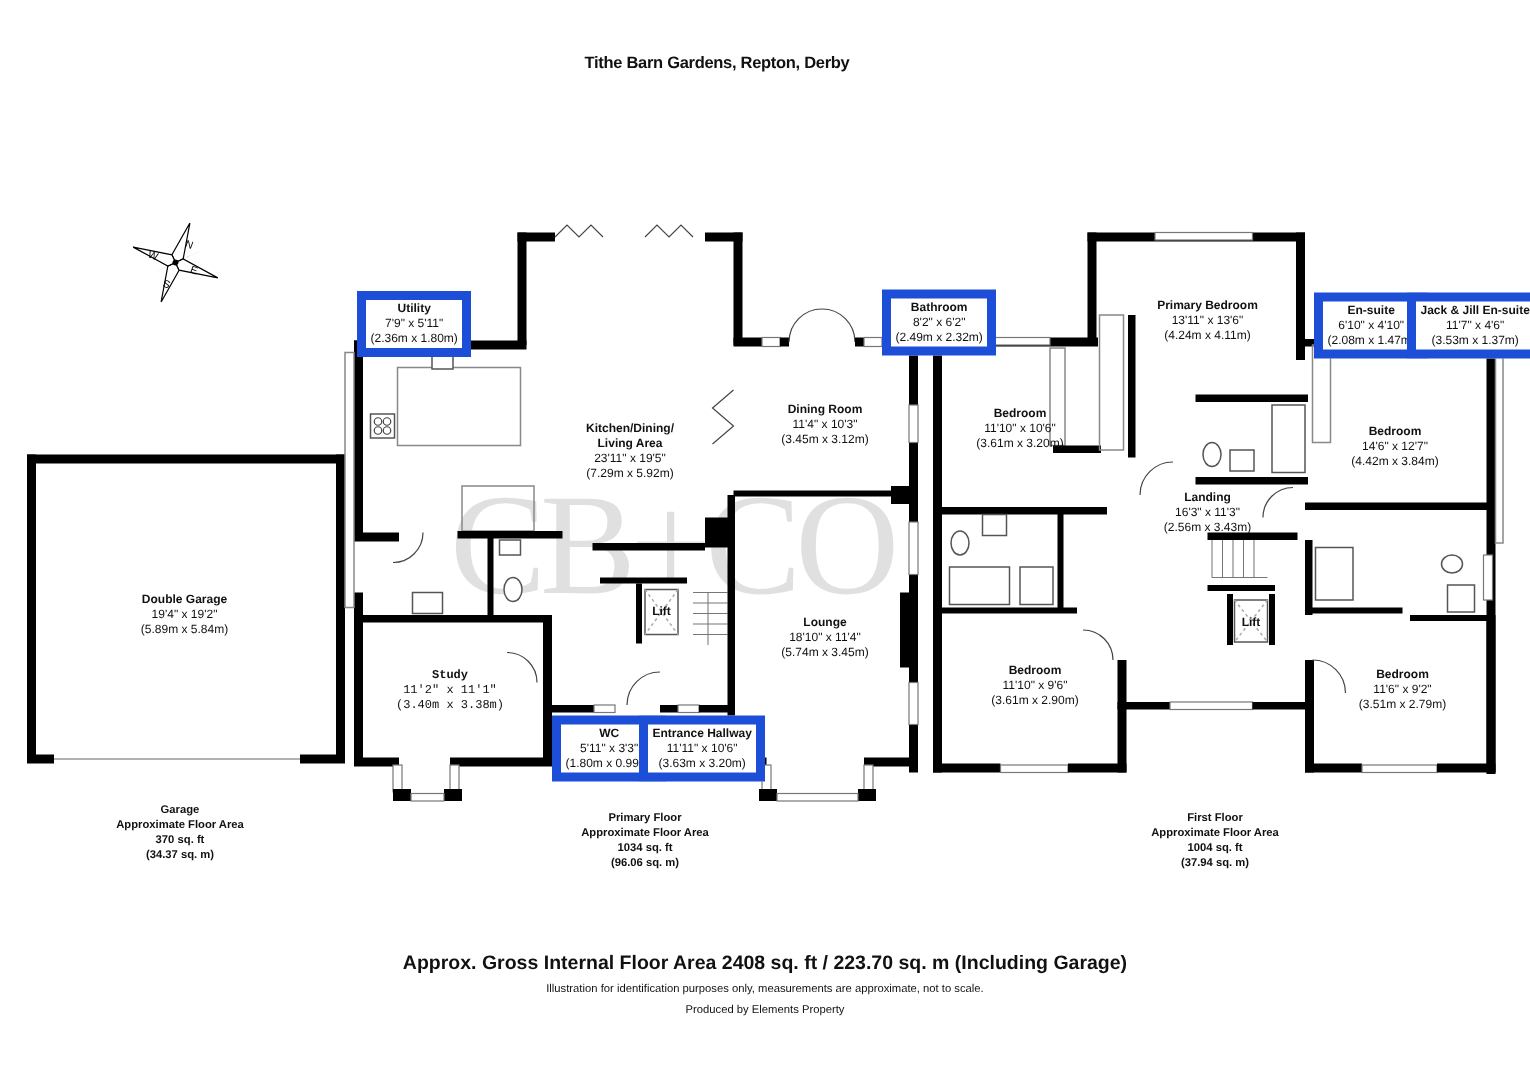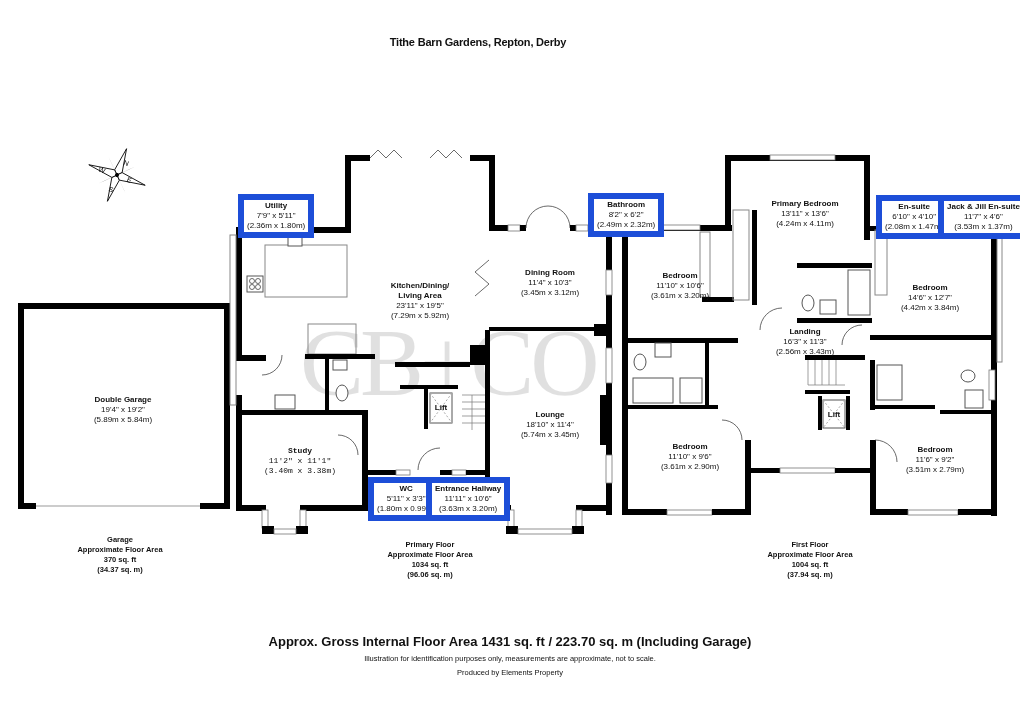--- a/index.html
+++ b/index.html
@@ -334,15 +334,15 @@
 <div class="lbl" style="left:825px;top:410px;width:18px;">
   <div class="n">Lift</div>
 </div>
 <div class="area" style="left:750px;top:540px;width:120px;">
   <div>First Floor</div>
   <div>Approximate Floor Area</div>
   <div>1004 sq. ft</div>
   <div>(37.94 sq. m)</div>
 </div>
 
-<div class="footer-main">Approx. Gross Internal Floor Area 1431 sq. ft / 223.70 sq. m (Including Garage)</div>
+<div class="footer-main">Approx. Gross Internal Floor Area 2408 sq. ft / 223.70 sq. m (Including Garage)</div>
 <div class="footer-sub">Illustration for identification purposes only, measurements are approximate, not to scale.</div>
 <div class="footer-prod">Produced by Elements Property</div>
 
 </body></html>

